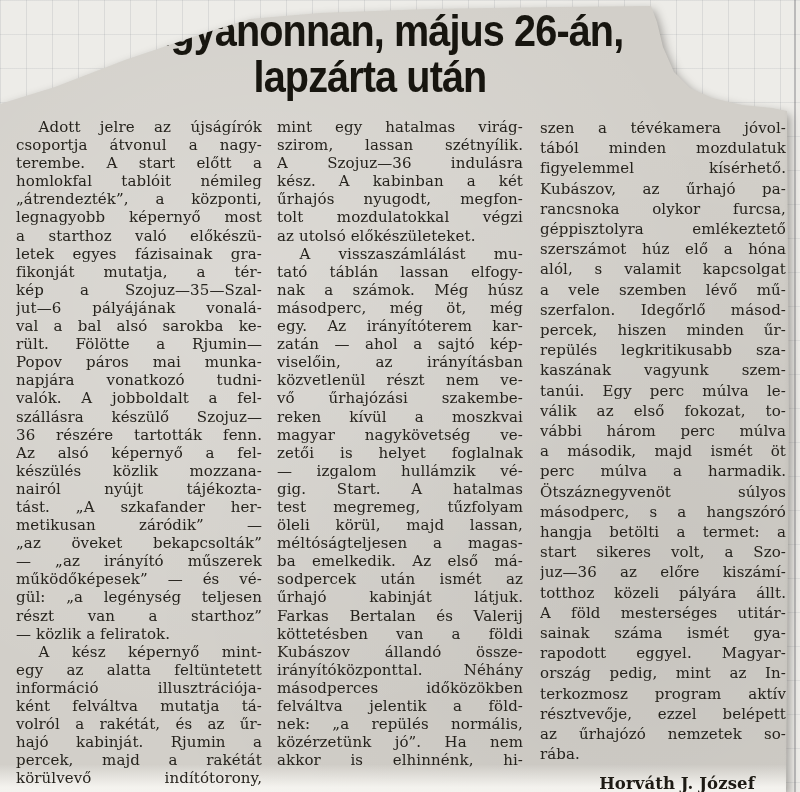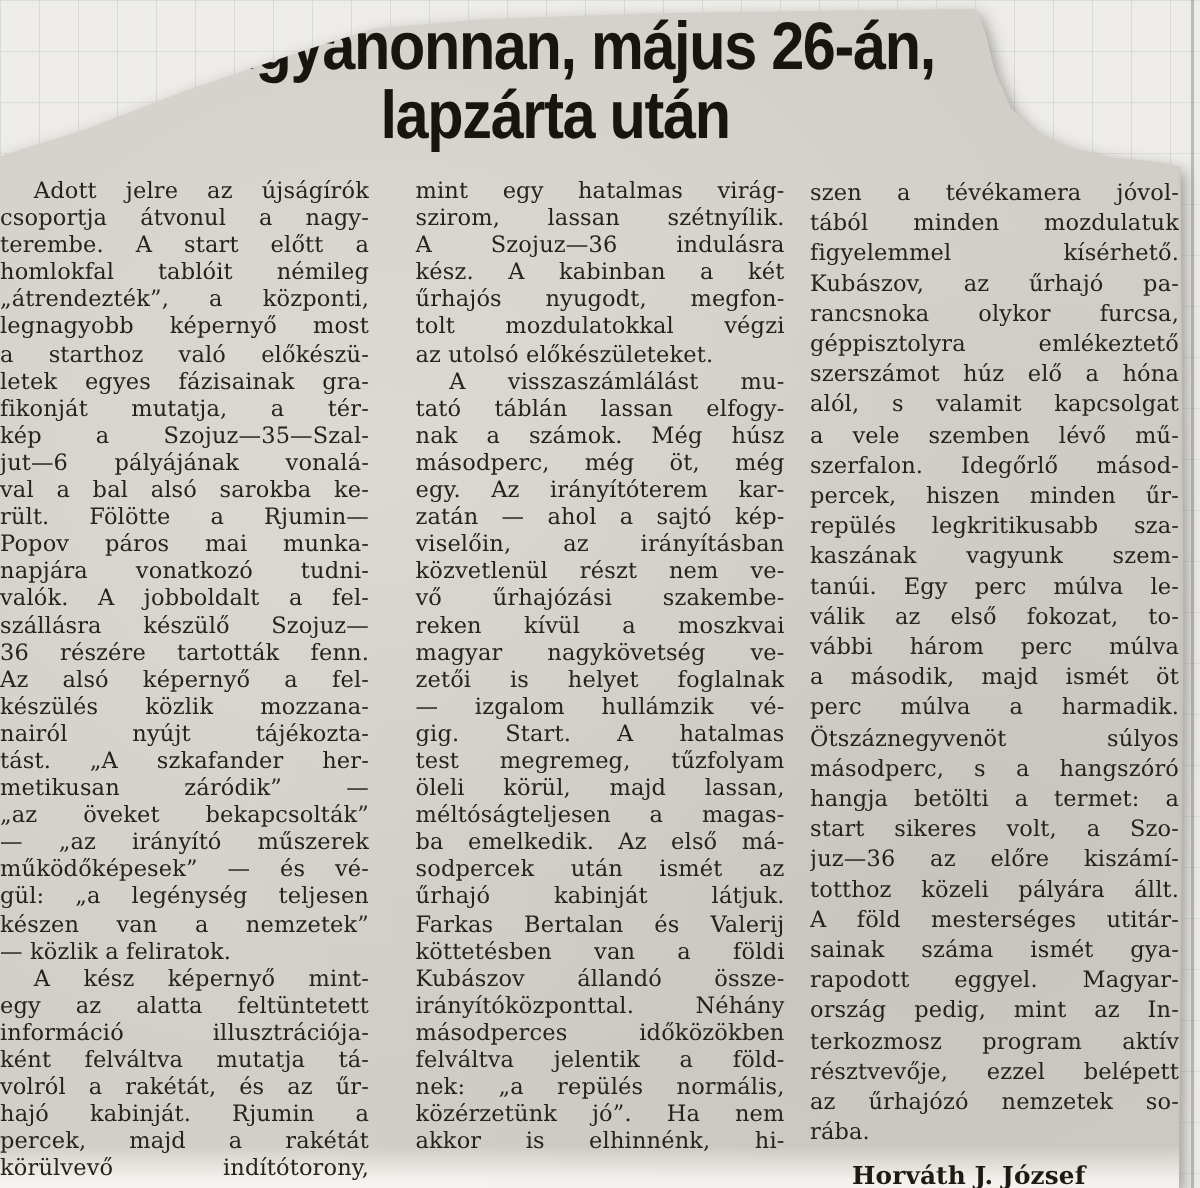--- a/index.html
+++ b/index.html
@@ -54,27 +54,27 @@
     display:flex;flex-direction:column;
   }
   .col .line{
     line-height:18.1px;
     text-align:justify;text-align-last:justify;
     white-space:nowrap;overflow:hidden;
   }
   .col[data-col="2"] .line{line-height:20.2px;}
   .col .line.indent{text-indent:1.5em;}
   .col .line.pend{text-align-last:left;}
-  .col-1{left:0;}
+  .col-1{left:16px;}
   .col-2{left:277px;}
   .col-3{left:540px;}
   .byline{
     order:2;margin-top:9px;padding-left:28px;
     font-weight:700;font-size:16.5px;line-height:20px;
-    text-align:left;color:#1d1a14;
+    text-align:center;color:#1d1a14;
   }
 </style>
 </head>
 <body>
 
 <div class="bg-grid"></div>
 <div class="page-rule"></div>
 
 <div class="clip-wrap">
   <div class="clipping">
@@ -105,21 +105,21 @@
         <div class="line">36 részére tartották fenn.</div>
         <div class="line">Az alsó képernyő a fel-</div>
         <div class="line">készülés közlik mozzana-</div>
         <div class="line">nairól nyújt tájékozta-</div>
         <div class="line">tást. „A szkafander her-</div>
         <div class="line">metikusan záródik” —</div>
         <div class="line">„az öveket bekapcsolták”</div>
         <div class="line">— „az irányító műszerek</div>
         <div class="line">működőképesek” — és vé-</div>
         <div class="line">gül: „a legénység teljesen</div>
-        <div class="line">készen van a nemzetek”</div>
+        <div class="line">részt van a starthoz”</div>
         <div class="line pend">— közlik a feliratok.</div>
         <div class="line indent">A kész képernyő mint-</div>
         <div class="line">egy az alatta feltüntetett</div>
         <div class="line">információ illusztrációja-</div>
         <div class="line">ként felváltva mutatja tá-</div>
         <div class="line">volról a rakétát, és az űr-</div>
         <div class="line">hajó kabinját. Rjumin a</div>
         <div class="line">percek, majd a rakétát</div>
         <div class="line">körülvevő indítótorony,</div>
       </div>

